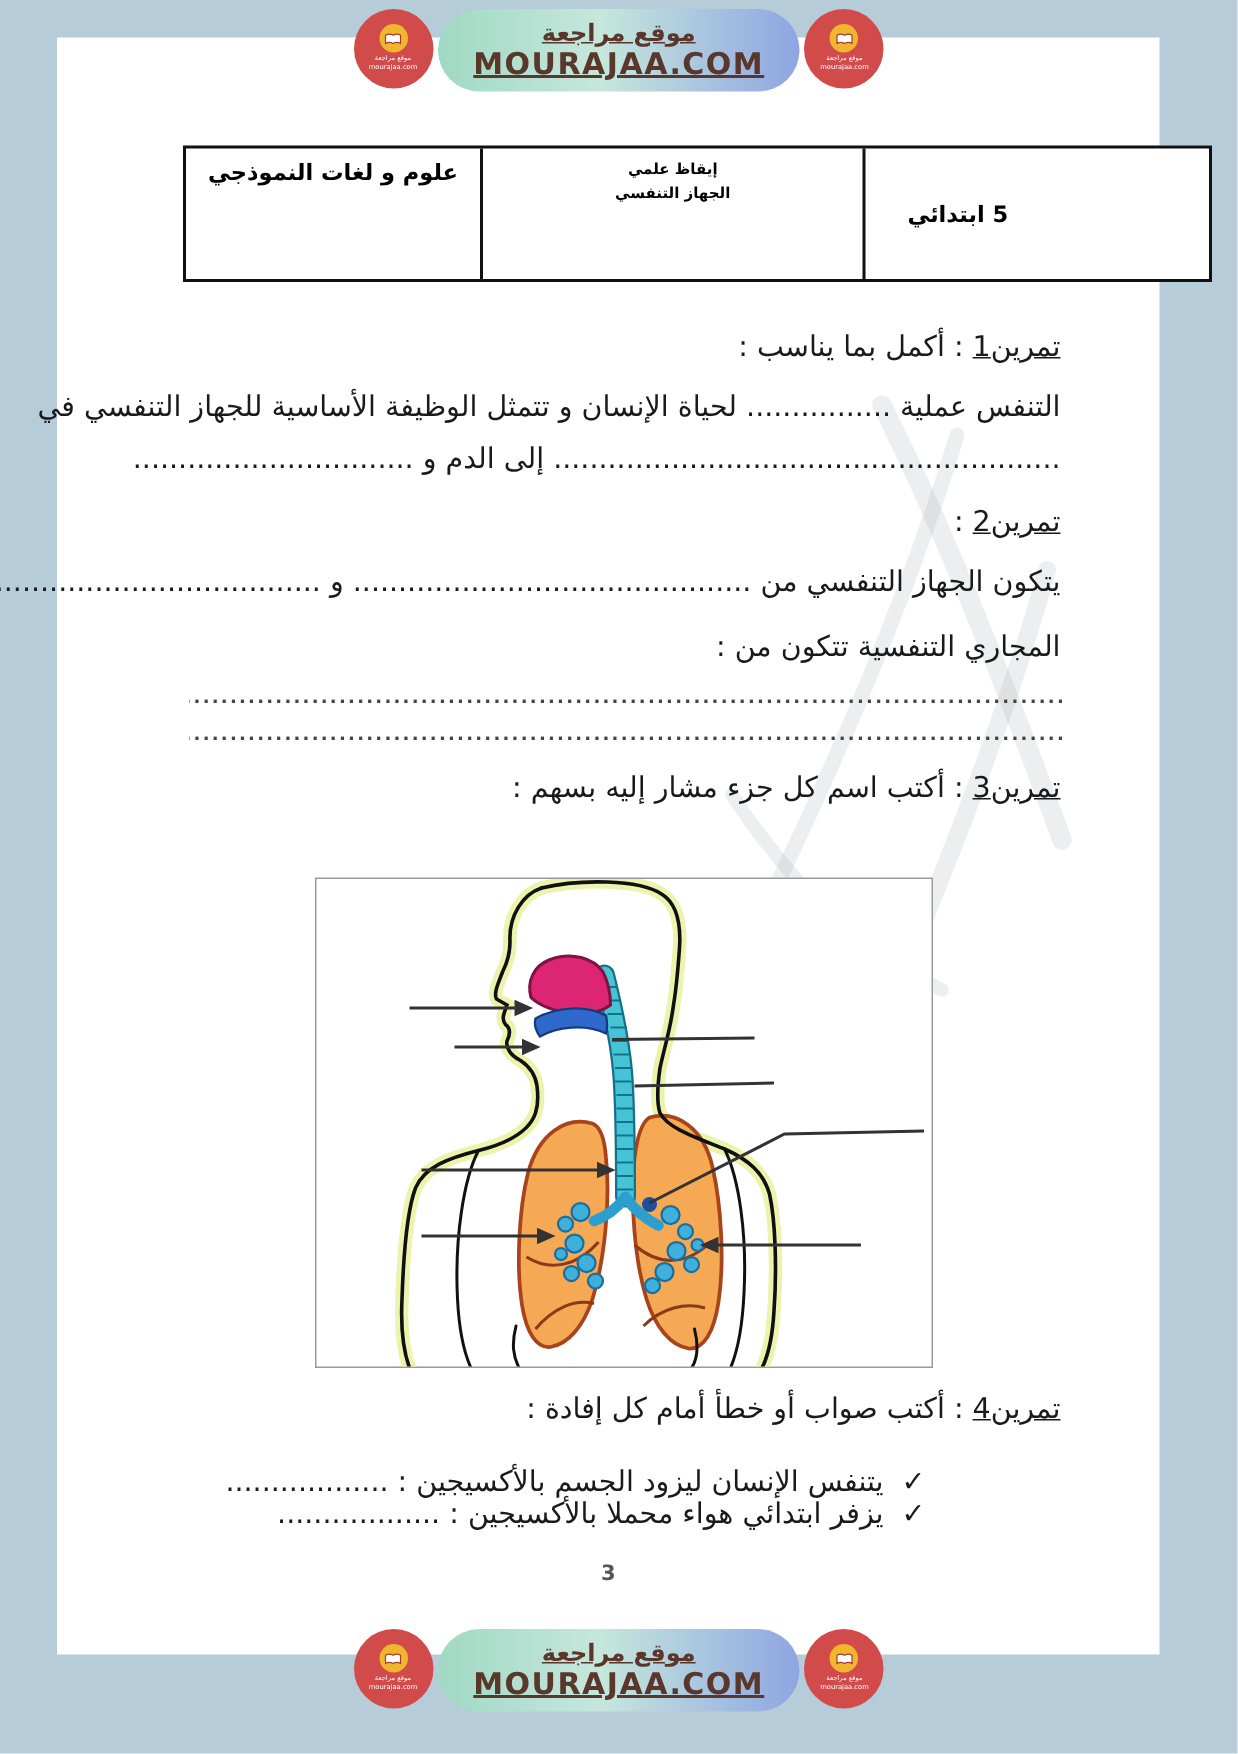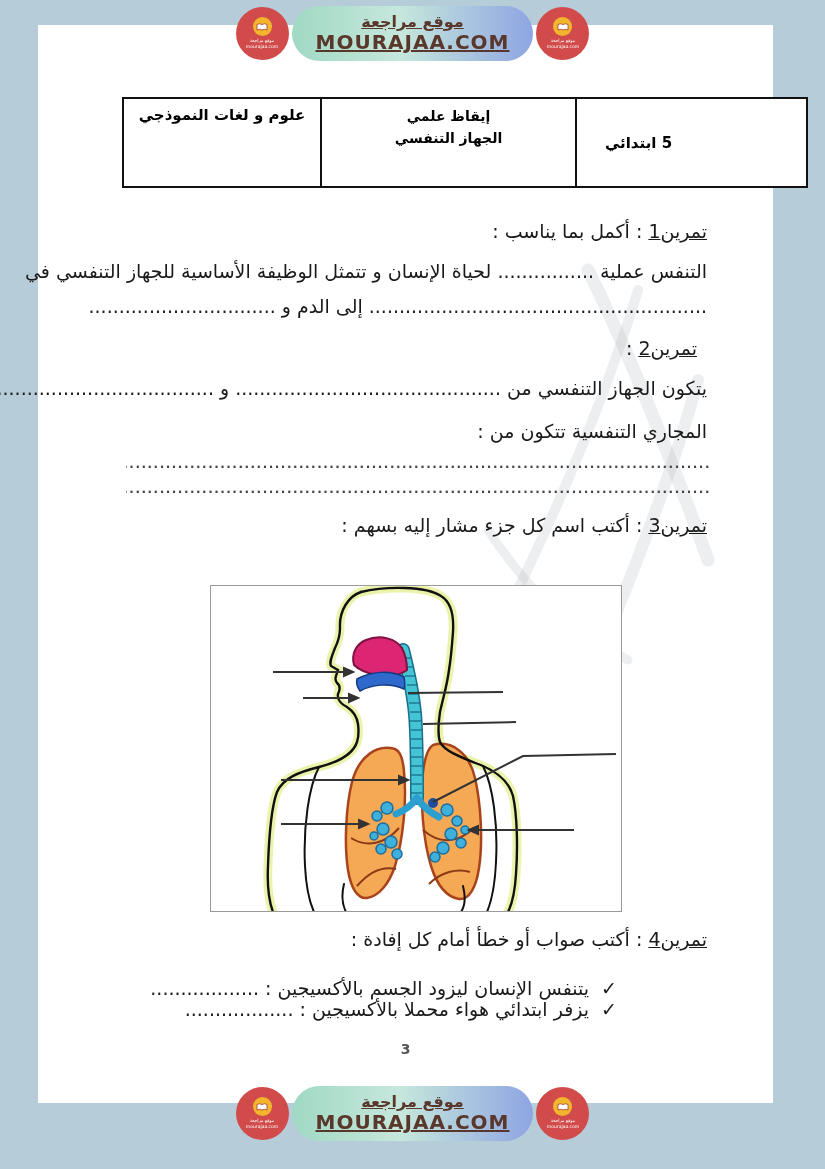--- a/index.html
+++ b/index.html
@@ -10,21 +10,21 @@
     font-family:"DejaVu Sans", sans-serif;
     overflow:hidden;
   }
   
   .page {
     position:absolute; left:38px; top:25px; width:735px; height:1078px;
     background:#ffffff;
   }
   
   .banner { position:absolute; left:50%; transform:translateX(-50%);
-            display:flex; align-items:center; gap:3px; z-index:6; }
+            display:flex; align-items:flex-start; gap:3px; z-index:6; }
   .banner.top { top:6px; }
   .banner.bottom { top:1086px; }
   .logo-circle {
     width:53px; height:53px; border-radius:50%; background:#d24b4b;
     display:flex; flex-direction:column; align-items:center; justify-content:center;
     color:#fff; flex:0 0 auto;
   }
   .logo-badge { width:19px; height:19px; border-radius:50%; background:#f2b52e;
     display:flex; align-items:center; justify-content:center; margin-bottom:2px; }
   .logo-micro { font-size:4.5px; line-height:1.3; text-align:center; color:#ffffff; }
@@ -40,21 +40,21 @@
   
   .header-table {
     position:absolute; left:84px; top:72px; width:686px; height:91px;
     display:flex; border:2px solid #111; background:#fff;
   }
   .cell { border-left:2px solid #111; }
   .cell:first-child { border-left:none; }
   .cell-subject { width:196px; padding-top:7px; text-align:center;
       font-weight:bold; font-size:15px; direction:rtl; }
   .cell-topic { width:255px; padding-top:7px; text-align:center;
-      font-weight:bold; font-size:14px; direction:rtl; line-height:1.55; }
+      font-weight:bold; font-size:10px; direction:rtl; line-height:1.55; }
   .cell-grade { width:125px; display:flex; align-items:center; justify-content:center;
       font-weight:bold; font-size:15px; direction:rtl; }
   
   .txt { position:absolute; direction:rtl; text-align:right;
          font-weight:normal; font-size:19px; color:#1a1a1a; white-space:nowrap; }
   .ex-num { text-decoration:underline; }
   .justify-line { white-space:nowrap; text-align:justify; text-align-last:justify; }
   .dots-row { position:absolute; left:88px; right:62px; overflow:hidden;
       white-space:nowrap; direction:rtl; font-size:12px; letter-spacing:1.5px;
       color:#444; font-weight:bold; }
@@ -122,21 +122,21 @@
     </div>
     <div class="cell cell-grade">5 ابتدائي</div>
   </div>
 
   <div class="txt z1" style="top:195px; right:66px;">
     <span class="ex-num">تمرين1</span><span> : أكمل بما يناسب :</span>
   </div>
   <div class="txt justify-line z1" style="top:235px; right:66px; left:88px;">التنفس عملية ................ لحياة الإنسان و تتمثل الوظيفة الأساسية للجهاز التنفسي في</div>
   <div class="txt z1" style="top:270px; right:66px; left:110px; text-align:justify; text-align-last:justify;margin-left:20px;">........................................................ إلى الدم و ...............................</div>
 
-  <div class="txt z1" style="top:312px; right:76px;">
+  <div class="txt z1" style="top:312px; right:66px;">
     <span class="ex-num">تمرين2</span><span> :</span>
   </div>
   <div class="txt justify-line z1" style="top:352px; right:66px; left:88px;">يتكون الجهاز التنفسي من ............................................ و .................................................</div>
   <div class="txt z1" style="top:395px; right:66px;">المجاري التنفسية تتكون من :</div>
   <div class="dots-row z1" style="top:432px;">...........................................................................................................................................................................</div>
   <div class="dots-row z1" style="top:457px;">...........................................................................................................................................................................</div>
 
   <div class="txt z1" style="top:489px; right:66px;">
     <span class="ex-num">تمرين3</span><span> : أكتب اسم كل جزء مشار إليه بسهم :</span>
   </div>

